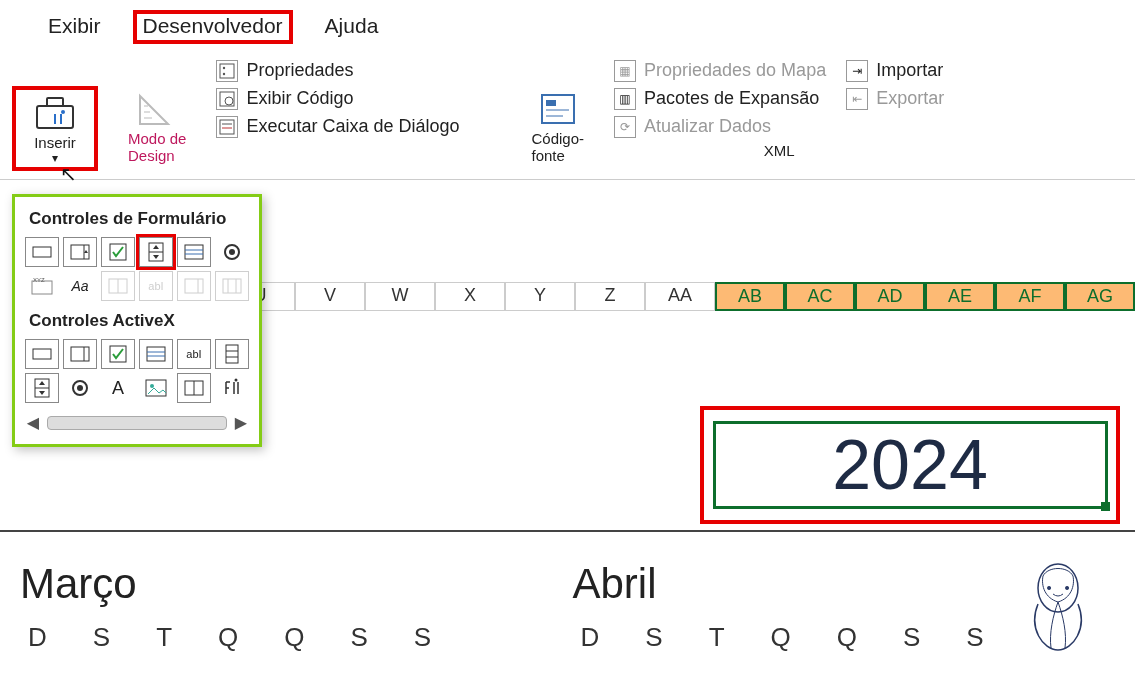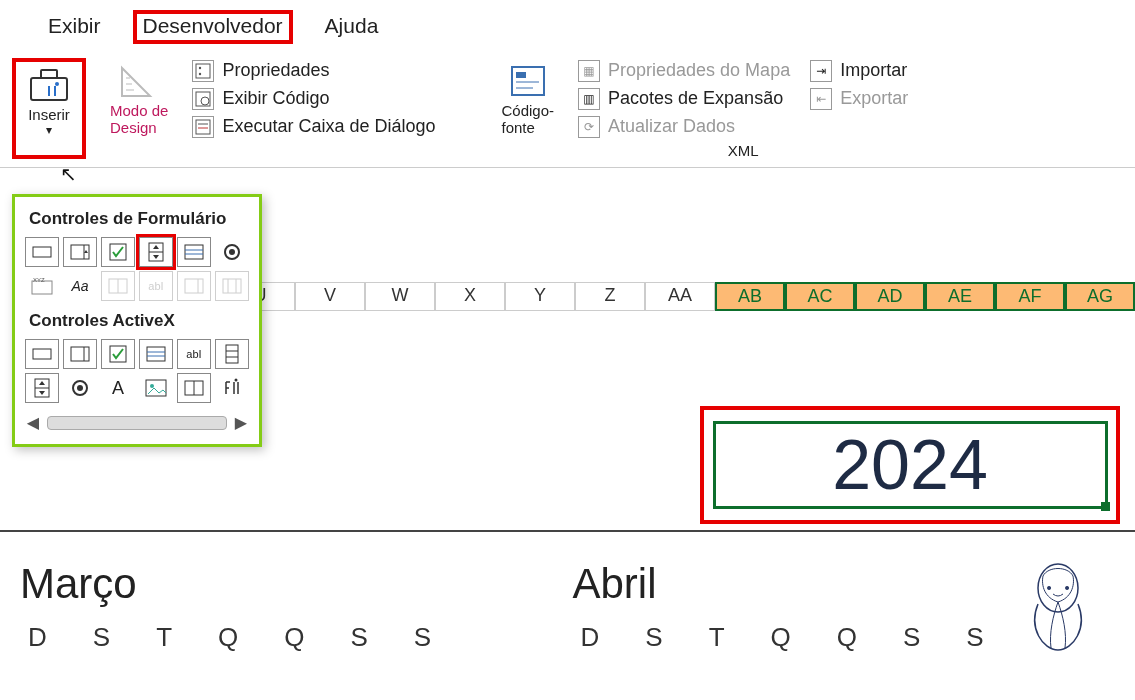--- a/index.html
+++ b/index.html
@@ -25,21 +25,21 @@
   .tab.boxed {
     border: 4px solid #e60000;
     padding: 0 6px 2px 6px;
   }
   .ribbon {
     display: flex;
     padding: 8px 12px;
     gap: 12px;
     border-bottom: 1px solid #ccc;
   }
-  .btn-col { display: flex; flex-direction: column; align-items: center; padding: 2px 12px; font-size: 15px; }
+  .btn-col { display: flex; flex-direction: column; align-items: center; padding: 2px 18px; font-size: 15px; margin-top: 28px; }
   .btn-col.boxed { border: 4px solid #e60000; }
   .btn-col .icon-box { width: 42px; height: 42px; display:flex; align-items:center; justify-content:center; }
   .txt-list { display: flex; flex-direction: column; gap: 6px; font-size: 18px; padding-top: 2px; }
   .txt-row { display: flex; align-items: flex-start; gap: 8px; cursor: pointer; }
   .txt-row.disabled { color: #999; }
   .small-icon { width: 22px; height: 22px; display:inline-flex; align-items:center; justify-content:center; border:1px solid #999; font-size:12px; }
   .grp-label { font-size: 15px; text-align:center; margin-top:4px;}
   .xml-grp { display:flex; flex-direction:column; align-items:center; }
   
   .col-headers {

